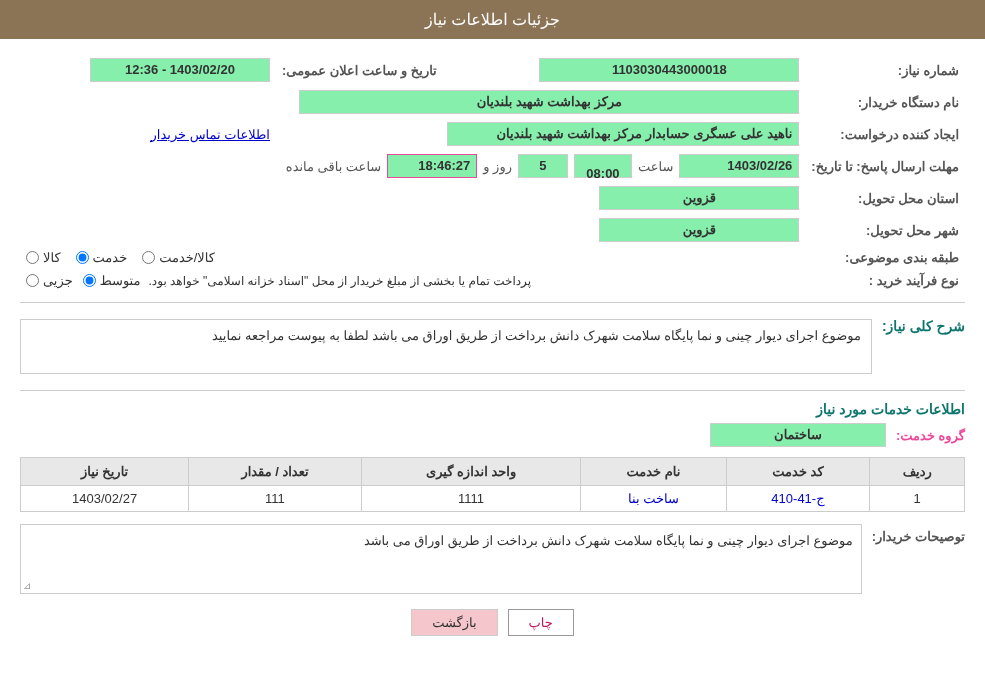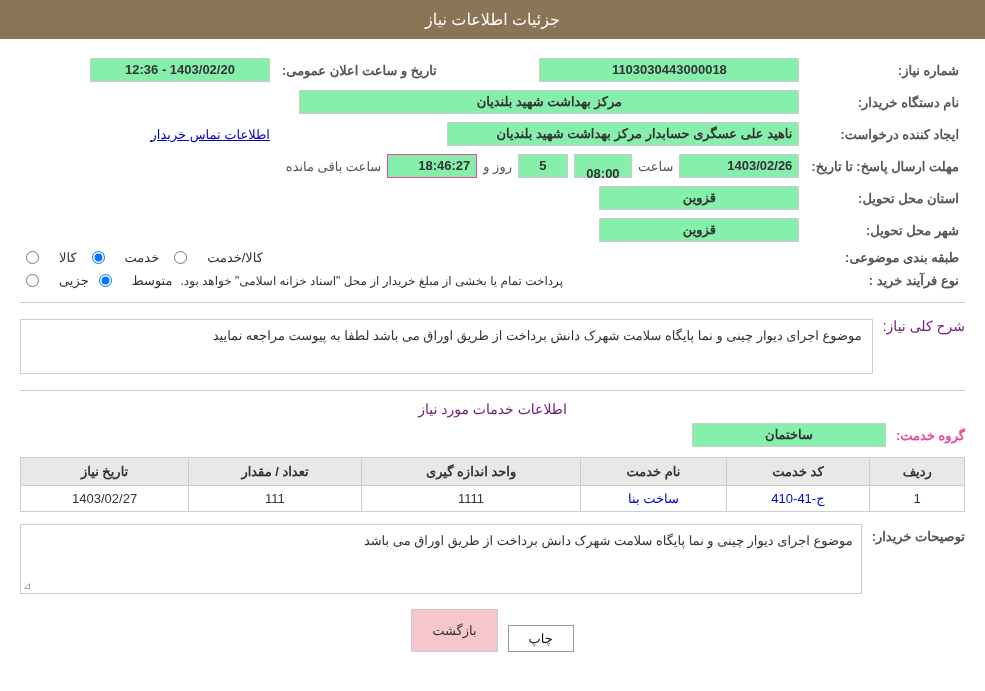--- a/index.html
+++ b/index.html
@@ -55,36 +55,36 @@
       text-align: right;
       font-weight: bold;
     }
     .input-wide { width: 260px; }
     .blue-link { color: #0000cc; text-decoration: underline; cursor: pointer; }
     .section-divider {
       border-top: 1px solid #ccc;
       margin: 10px 0;
     }
     .section-title {
-      color: #701a75;
+      color: #0f766e;
       font-size: 14px;
-      font-weight: normal;
+      font-weight: bold;
       margin: 10px 0 6px 0;
-      text-align: center;
+      text-align: right;
     }
     .radio-group {
       display: flex;
       gap: 15px;
       align-items: center;
       justify-content: flex-end;
     }
     .radio-item {
       display: flex;
       align-items: center;
-      gap: 20px;
+      gap: 4px;
     }
     .note-box {
       border: 1px solid #ccc;
       padding: 8px 10px;
       background: #fff;
       width: 100%;
       text-align: right;
       color: #333;
       margin: 6px 0;
       min-height: 60px;
@@ -123,22 +123,21 @@
     }
     .btn {
       padding: 5px 20px;
       border: 1px solid #999;
       cursor: pointer;
       font-size: 13px;
       font-family: Tahoma, Arial, sans-serif;
     }
     .btn-print {
       background: #fff;
-      color: #0f172a;
-      margin-top: 16px;
+      color: #be185d;
     }
     .btn-back {
       background: #f5c6cb;
       color: #333;
       border-color: #ccc;
     }
     .inline-label {
       white-space: nowrap;
       color: #555;
     }
@@ -267,21 +266,21 @@
       <div class="section-title" style="white-space:nowrap; margin:0; padding-top:5px;">شرح کلی نیاز:</div>
       <div class="note-box" style="min-height:55px; font-size:13px; color:#333;">موضوع اجرای دیوار چینی و نما پایگاه سلامت شهرک دانش برداخت از طریق اوراق می باشد  لطفا به پیوست مراجعه نمایید</div>
     </div>
 
     <div class="section-divider"></div>
 
     <div class="section-title">اطلاعات خدمات مورد نیاز</div>
 
     <div style="display:flex; align-items:center; gap:10px; margin:6px 0;">
       <span style="font-weight:bold; color:#ec4899;">گروه خدمت:</span>
-      <span class="input-field" style="width:194px; display:inline-block; text-align:center; border:1px solid #ccc; padding:3px 6px;">ساختمان</span>
+      <span class="input-field" style="width:176px; display:inline-block; text-align:center; border:1px solid #ccc; padding:3px 6px;">ساختمان</span>
     </div>
 
     <table class="data-table">
       <thead>
         <tr>
           <th>ردیف</th>
           <th>کد خدمت</th>
           <th>نام خدمت</th>
           <th>واحد اندازه گیری</th>
           <th>تعداد / مقدار</th>

